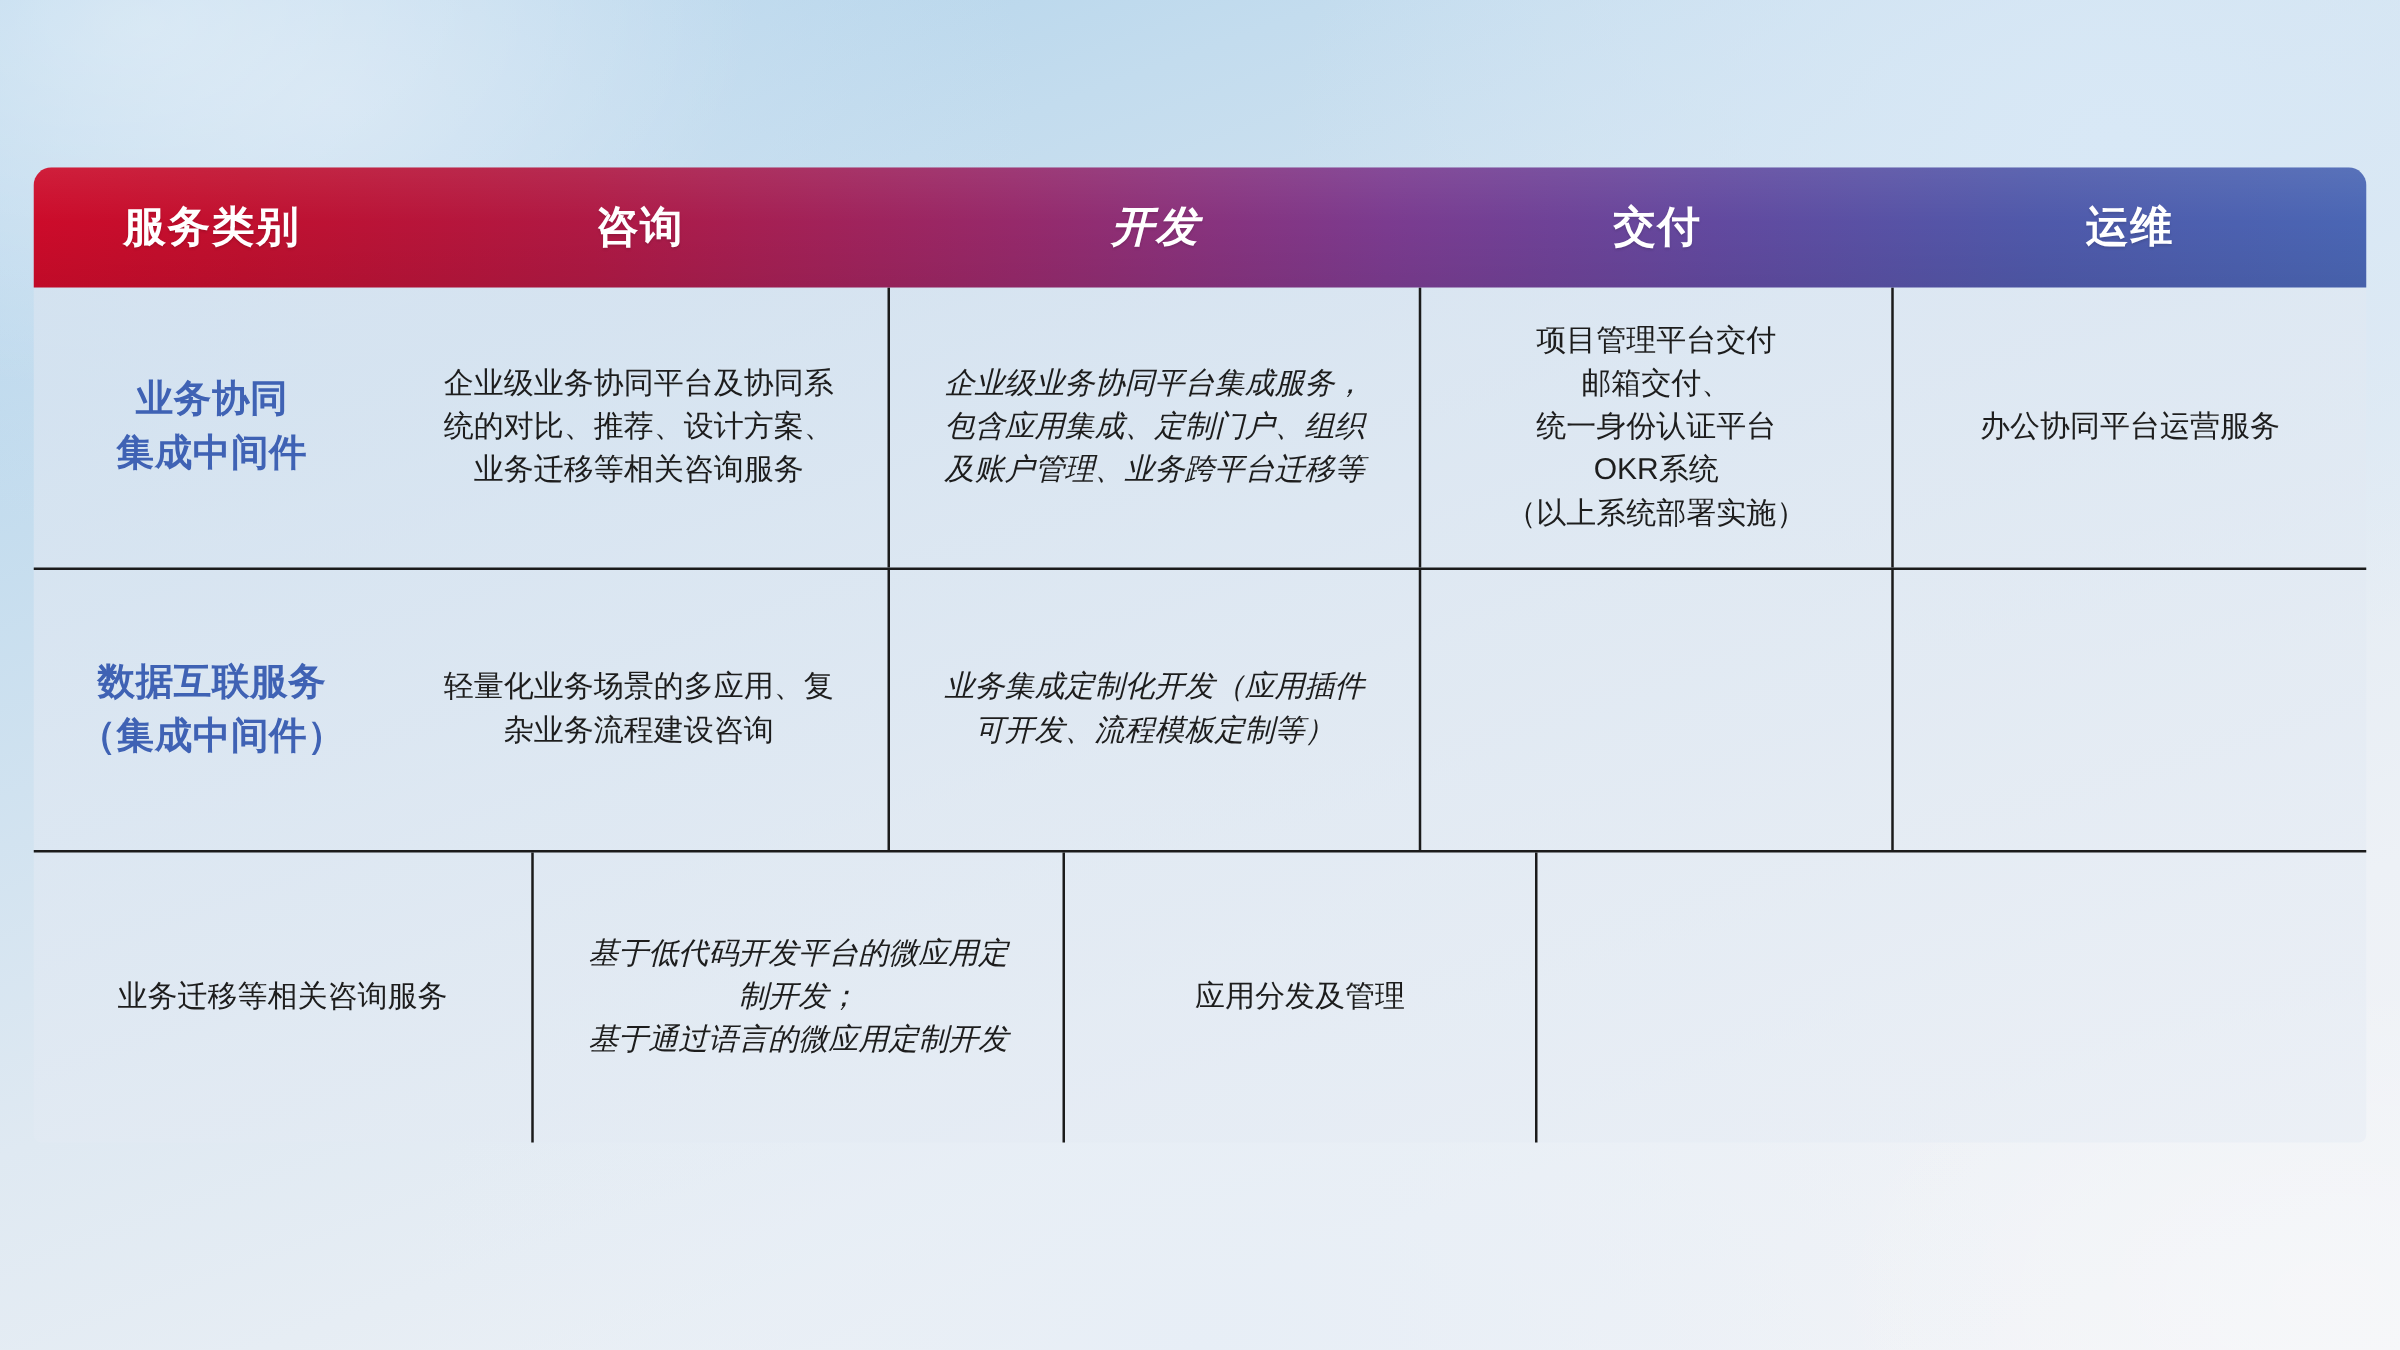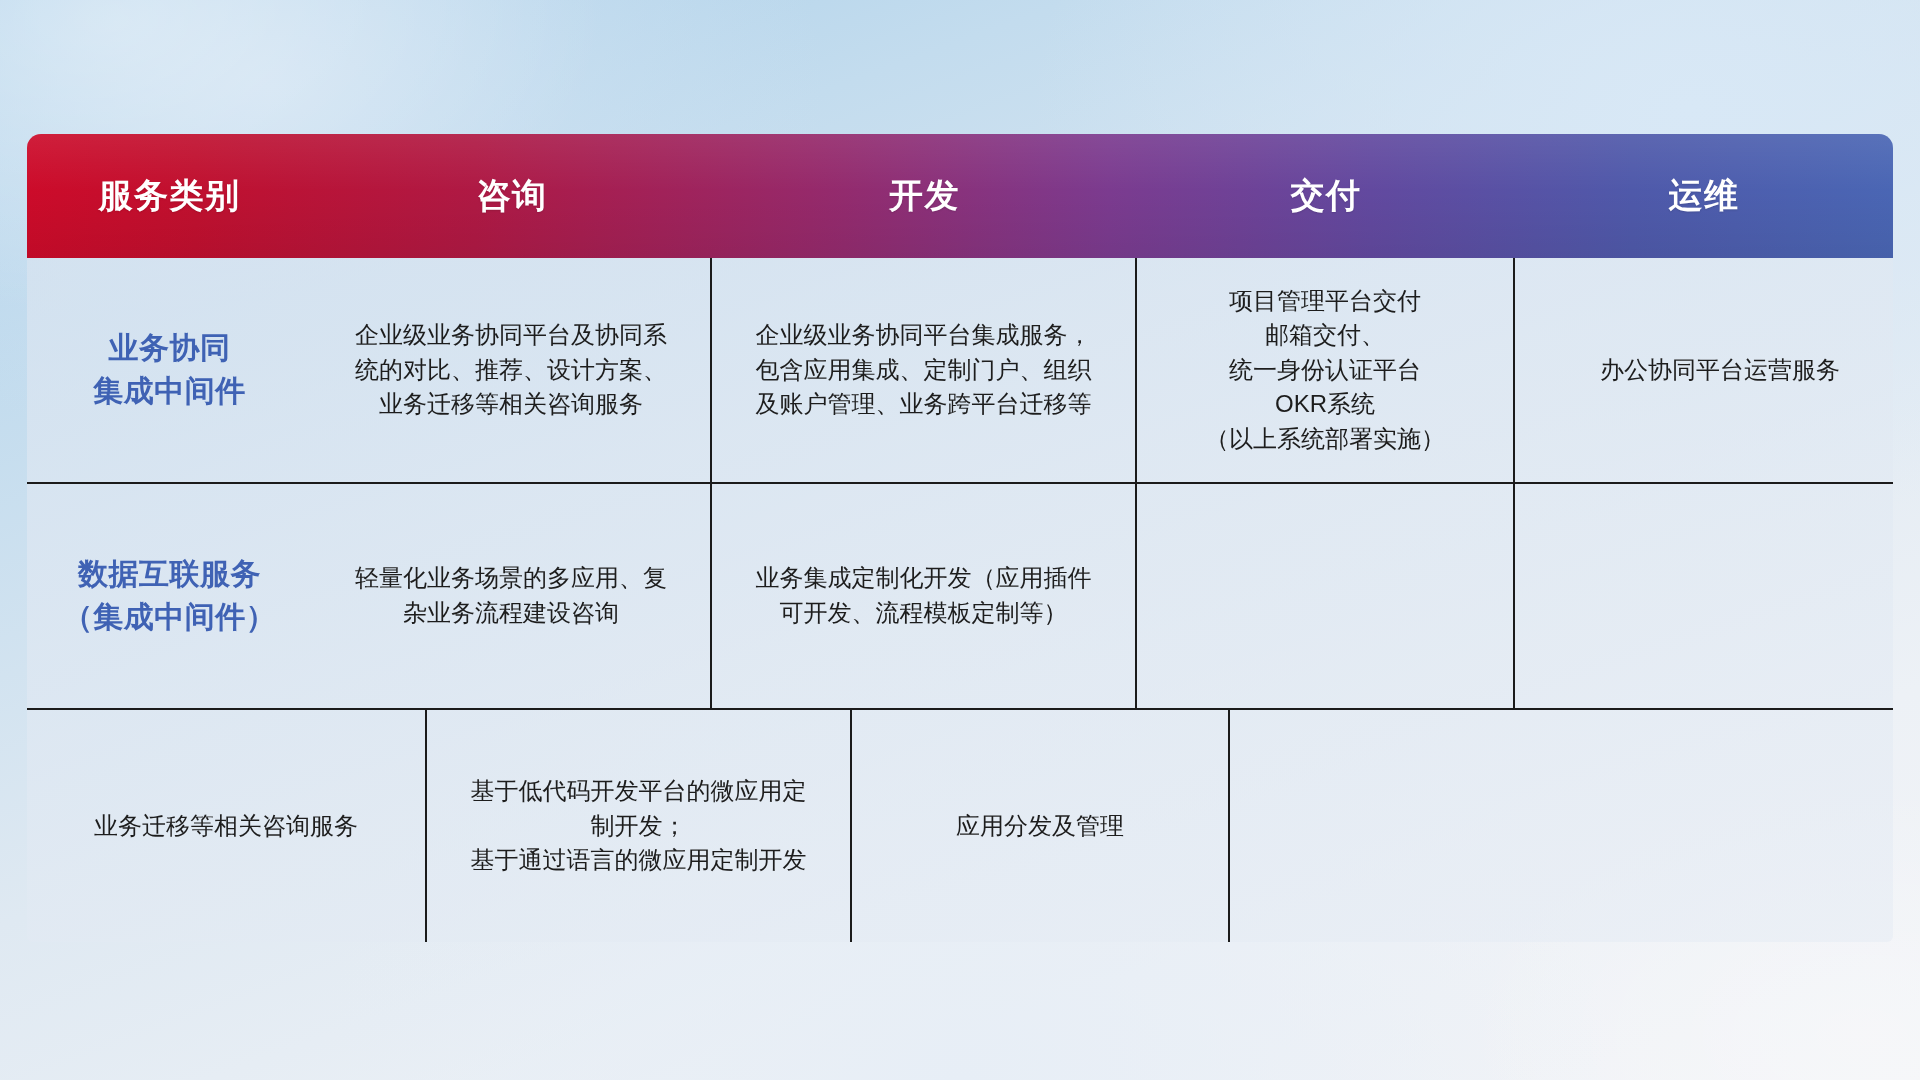--- a/index.html
+++ b/index.html
@@ -42,21 +42,21 @@
     position: absolute;
     left: 27px;
     top: 134px;
     width: 1866px;
     height: 820px;
   }
 
   
   .thead {
     display: flex;
-    height: 124px;
+    height: 96px;
     border-radius: 14px 14px 0 0;
     background: linear-gradient(90deg,
         #cc0b2a 0%,
         #c0102f 9%,
         #af1944 24%,
         #96296a 42%,
         #7b3b8f 58%,
         #62499f 72%,
         #4f59aa 86%,
         #4a66b4 100%);
@@ -109,38 +109,38 @@
     align-items: center;
     justify-content: center;
     padding: 14px 16px;
     border-right: 2px solid #1b1b1b;
     font-size: 24px;
     line-height: 1.44;
     color: #1d1d1d;
     text-align: center;
     white-space: pre-line;
   }
-  .td:last-child { border-right: none; margin-left: 16px; }
+  .td:last-child { border-right: none; }
 
   
   .td.rowhead {
     border-right: 2px solid #1b1b1b;
     color: #3f62b4;
     font-size: 30px;
     font-weight: bold;
     line-height: 1.42;
     letter-spacing: 0.5px;
   }
   .tr:first-child .td.rowhead { border-right: none; }
   .tr .td.rowhead { border-right: none; }
 
   
   .c0 { width: 285px; flex: 0 0 285px; }
   .c1 { width: 400px; flex: 0 0 400px; }
-  .c2 { width: 425px; flex: 0 0 425px; }
+  .c2 { width: 425px; flex: 0 0 425px; font-style: italic; }
   .c3 { width: 378px; flex: 0 0 378px; }
   .c4 { width: 378px; flex: 0 0 378px; }
 
   .td.empty { color: transparent; }
 </style>
 </head>
 <body>
 
 <div class="canvas">
 

